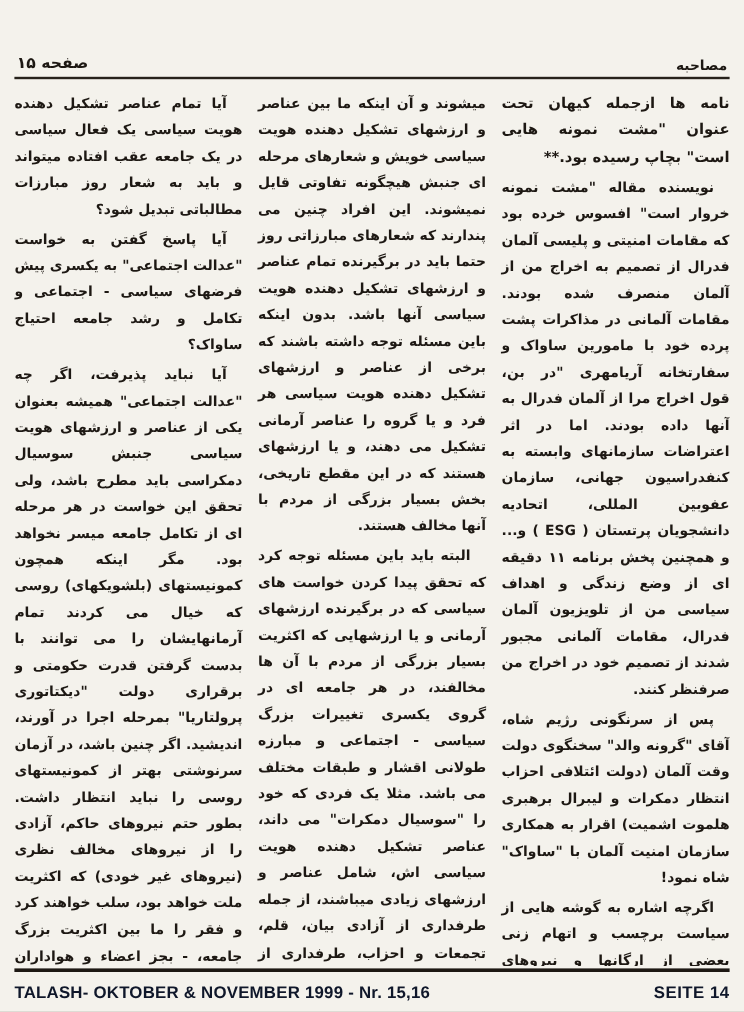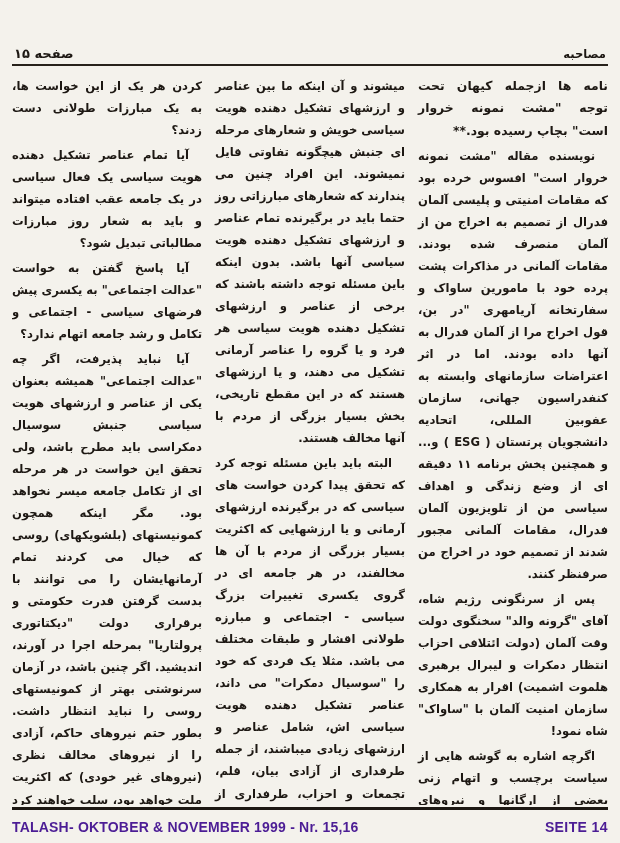--- a/index.html
+++ b/index.html
@@ -46,54 +46,53 @@
   
   .page-footer{
     position:absolute;
     left:12px;right:12px;bottom:8px;
     direction:ltr;
     border-top:3px solid #1d1813;
     padding-top:9px;
     display:flex;justify-content:space-between;align-items:baseline;
     font-family:"Liberation Sans",sans-serif;
     font-weight:bold;font-size:14px;
-    color:#4c1d95;
+    color:#0f172a;
   }
   .page-footer .f-left{letter-spacing:.2px;}
   .page-footer .f-right{letter-spacing:.4px;}
 </style>
 </head>
 <body>
 
 <div class="page">
 
   <header class="page-header">
     <span class="h-section">مصاحبه</span>
     <span class="h-page">صفحه ۱۵</span>
   </header>
 
   <main class="columns">
 
     <section class="col">
-      <p class="lead no-indent">نامه ها ازجمله کیهان تحت توجه "مشت نمونه خروار است" بچاپ رسیده بود.**</p>
+      <p class="lead no-indent">نامه ها ازجمله کیهان تحت عنوان "مشت نمونه هایی است" بچاپ رسیده بود.**</p>
       <p>نویسنده مقاله "مشت نمونه خروار است" افسوس خرده بود که مقامات امنیتی و پلیسی آلمان فدرال از تصمیم به اخراج من از آلمان منصرف شده بودند. مقامات آلمانی در مذاکرات پشت پرده خود با مامورین ساواک و سفارتخانه آریامهری "در بن، قول اخراج مرا از آلمان فدرال به آنها داده بودند. اما در اثر اعتراضات سازمانهای وابسته به کنفدراسیون جهانی، سازمان عفوبین المللی، اتحادیه دانشجویان پرتستان ( ESG ) و... و همچنین پخش برنامه ۱۱ دقیقه ای از وضع زندگی و اهداف سیاسی من از تلویزیون آلمان فدرال، مقامات آلمانی مجبور شدند از تصمیم خود در اخراج من صرفنظر کنند.</p>
       <p>پس از سرنگونی رژیم شاه، آقای "گرونه والد" سخنگوی دولت وقت آلمان (دولت ائتلافی احزاب انتظار دمکرات و لیبرال برهبری هلموت اشمیت) اقرار به همکاری سازمان امنیت آلمان با "ساواک" شاه نمود!</p>
       <p>اگرچه اشاره به گوشه هایی از سیاست برچسب و اتهام زنی بعضی از ارگانها و نیروهای سیاسی از جمله مامورین "ساواک" بدرازا کشید، ولی بنظر من بیان این مطلب برای روشن شدن بعضی از مسایل و نظرات اپوزیسیون ضروری بود.</p>
 
     </section>
 
     <section class="col">
       <p class="no-indent">میشوند و آن اینکه ما بین عناصر و ارزشهای تشکیل دهنده هویت سیاسی خویش و شعارهای مرحله ای جنبش هیچگونه تفاوتی قایل نمیشوند. این افراد چنین می پندارند که شعارهای مبارزاتی روز حتما باید در برگیرنده تمام عناصر و ارزشهای تشکیل دهنده هویت سیاسی آنها باشد. بدون اینکه باین مسئله توجه داشته باشند که برخی از عناصر و ارزشهای تشکیل دهنده هویت سیاسی هر فرد و یا گروه را عناصر آرمانی تشکیل می دهند، و یا ارزشهای هستند که در این مقطع تاریخی، بخش بسیار بزرگی از مردم با آنها مخالف هستند.</p>
       <p>البته باید باین مسئله توجه کرد که تحقق پیدا کردن خواست های سیاسی که در برگیرنده ارزشهای آرمانی و یا ارزشهایی که اکثریت بسیار بزرگی از مردم با آن ها مخالفند، در هر جامعه ای در گروی یکسری تغییرات بزرگ سیاسی - اجتماعی و مبارزه طولانی اقشار و طبقات مختلف می باشد. مثلا یک فردی که خود را "سوسیال دمکرات" می داند، عناصر تشکیل دهنده هویت سیاسی اش، شامل عناصر و ارزشهای زیادی میباشند، از جمله طرفداری از آزادی بیان، قلم، تجمعات و احزاب، طرفداری از حقوق دمکراتیک دگراندیش، طرفداری از جامعه پلورالیستی (تکثرگرائی - چندگرائی)، طرفداری از نظام پارلمانتاریستی، طرفداری از جدایی دین از دولت (حکومت) و دفاع از آزادی ادیان، طرفداری از رفاه اجتماعی، طرفداری از عدالت اجتماعی، طرفداری از حاکمیت ملت، طرفداری از دمکراسی، طرفداری از حاکمیت قانون بر پایه روابط دمکراتیک... حال این سوال مطرح است که آیا تمام این خواست ها را سوسیال دمکرات های اروپا بدون روشنگری و تبلیغ و ترویج یکمرتبه بعنوان خواست مطالباتی در دستور مبارزات خود قرار دادند و بخاطر دست یابی به آنها، همه این ارزشها را به شعار روز مبارزات خود تبدیل کردند و یا اینکه، در مراحل مختلف زمانی برای نهادی</p>
     </section>
 
     <section class="col">
-      <p class="no-indent">کردن هر یک از این خواست ها، به یک مبارزات طولانی دست زدند؟</p>
       <p>آیا تمام عناصر تشکیل دهنده هویت سیاسی یک فعال سیاسی در یک جامعه عقب افتاده میتواند و باید به شعار روز مبارزات مطالباتی تبدیل شود؟</p>
-      <p>آیا پاسخ گفتن به خواست "عدالت اجتماعی" به یکسری پیش فرضهای سیاسی - اجتماعی و تکامل و رشد جامعه اتهام ندارد؟</p>
+      <p>آیا پاسخ گفتن به خواست "عدالت اجتماعی" به یکسری پیش فرضهای سیاسی - اجتماعی و تکامل و رشد جامعه احتیاج ساواک؟</p>
       <p>آیا نباید پذیرفت، اگر چه "عدالت اجتماعی" همیشه بعنوان یکی از عناصر و ارزشهای هویت سیاسی جنبش سوسیال دمکراسی باید مطرح باشد، ولی تحقق این خواست در هر مرحله ای از تکامل جامعه میسر نخواهد بود. مگر اینکه همچون کمونیستهای (بلشویکهای) روسی که خیال می کردند تمام آرمانهایشان را می توانند با بدست گرفتن قدرت حکومتی و برقراری دولت "دیکتاتوری پرولتاریا" بمرحله اجرا در آورند، اندیشید. اگر چنین باشد، در آزمان سرنوشتی بهتر از کمونیستهای روسی را نباید انتظار داشت. بطور حتم نیروهای حاکم، آزادی را از نیروهای مخالف نظری (نیروهای غیر خودی) که اکثریت ملت خواهد بود، سلب خواهند کرد و فقر را ما بین اکثریت بزرگ جامعه، - بجز اعضاء و هواداران نیروهای حاکم (نیروهای خودی) - تحت عنوان پر طمطراق "عدالت اجتماعی" عمومیت خواهند داد.</p>
 
     </section>
 
   </main>
 
   <footer class="page-footer">
     <span class="f-left">TALASH- OKTOBER &amp; NOVEMBER 1999 - Nr. 15,16</span>
     <span class="f-right">SEITE 14</span>
   </footer>

